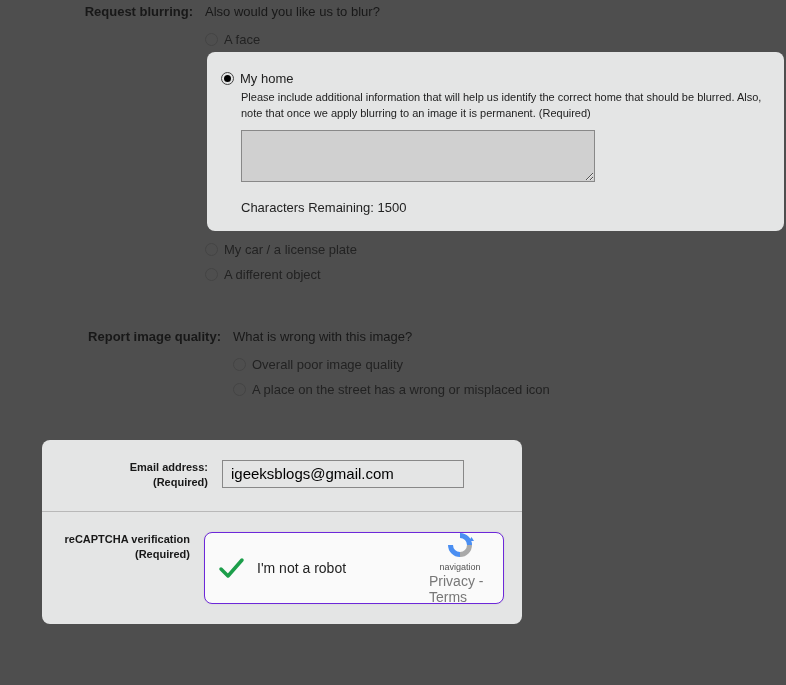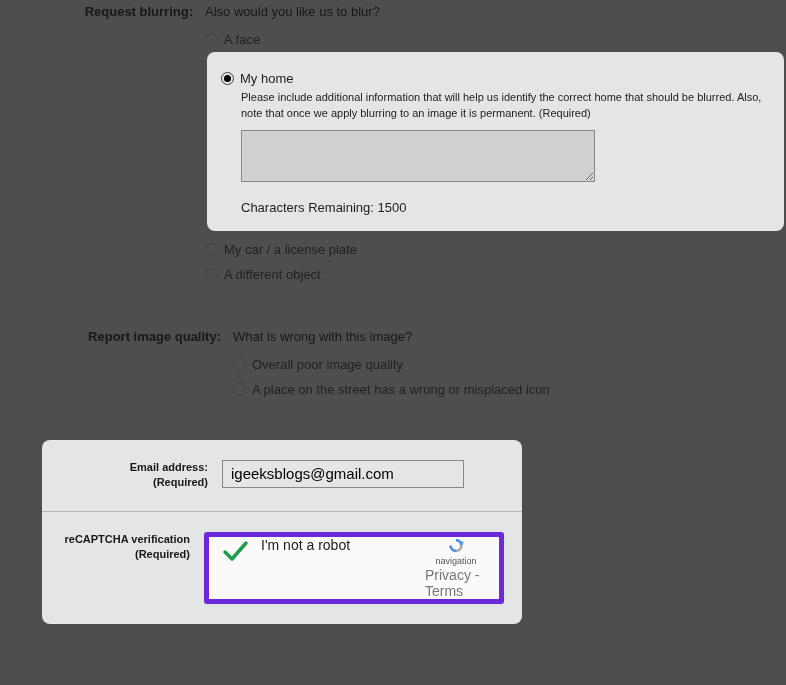--- a/index.html
+++ b/index.html
@@ -132,24 +132,25 @@
       border: 1px solid #888;
       background: #e4e5e5;
       padding: 4px 8px;
       font-size: 15px;
       font-family: inherit;
     }
     .recaptcha-box {
       width: 300px;
       height: 72px;
       background: #fafafa;
-      border: 5px solid #6d28d9;
-      border-radius: 3px;
+      border: 1px solid #6d28d9;
+      border-radius: 8px;
       box-shadow: 0 0 2px rgba(0,0,0,0.08);
       display: flex;
+      align-items: center;
       padding: 0 12px;
       position: relative;
     }
     .checkmark {
       width: 28px;
       height: 28px;
       display: flex;
       align-items: center;
       justify-content: center;
       margin-right: 12px;

